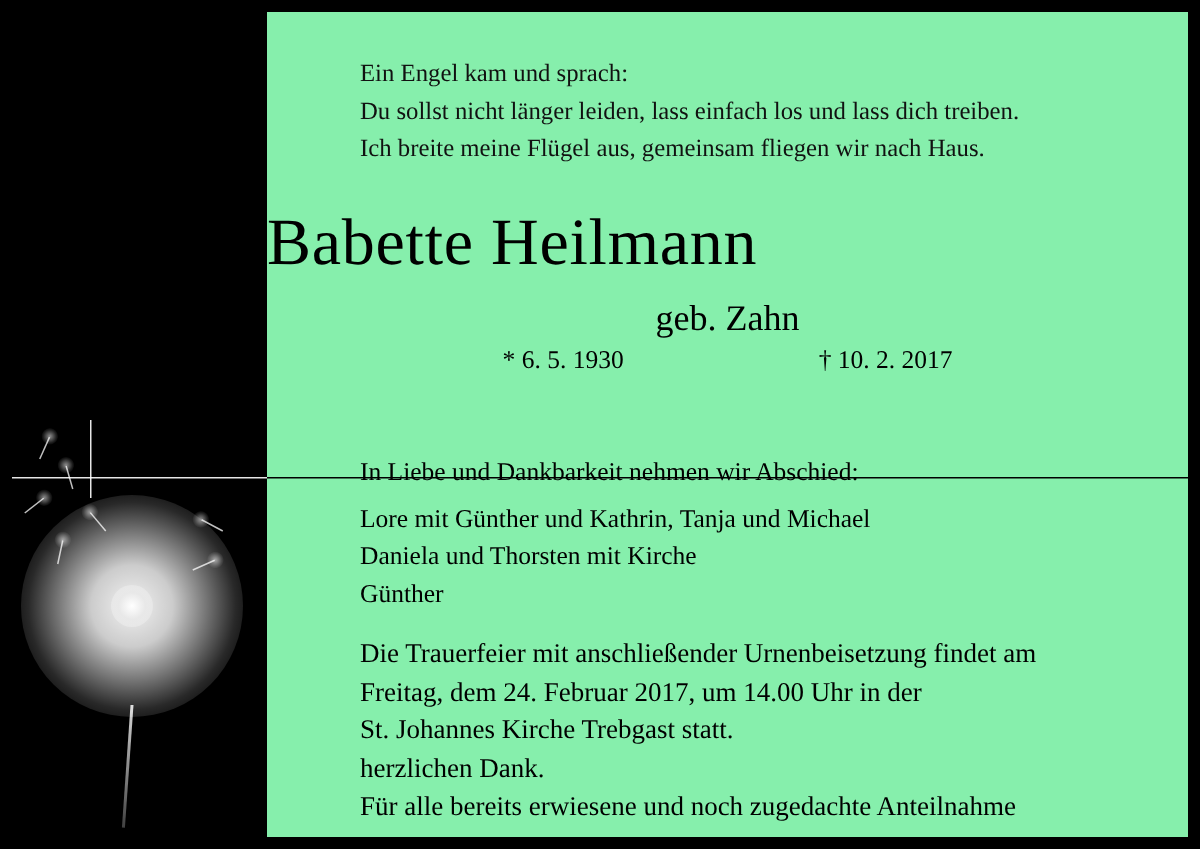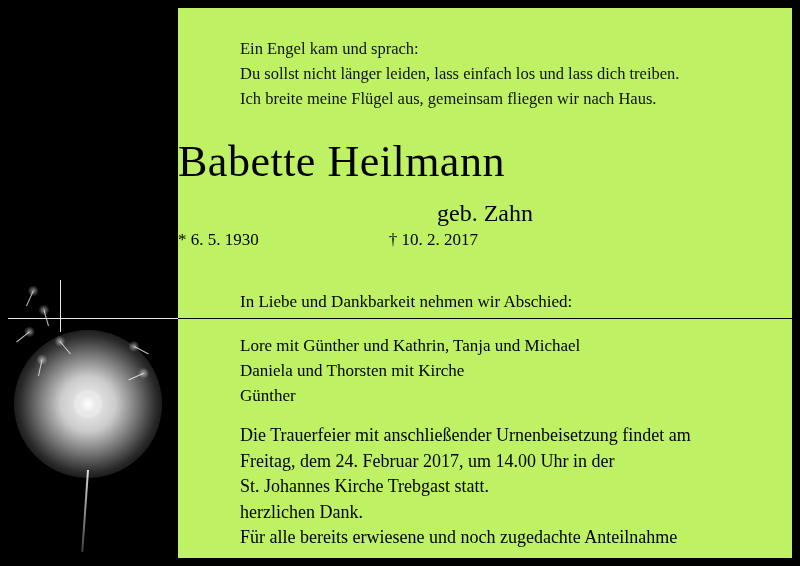--- a/index.html
+++ b/index.html
@@ -114,21 +114,21 @@
   .seed.s6 { left: 140px; top: 330px; transform: rotate(-62deg); }
   .seed.s7 { left: 30px;  top: 352px; transform: rotate(12deg); }
 
   
   #panel {
     position: absolute;
     left: 170px;
     top: 0px;
     width: 614px;
     height: 550px;
-    background: #bef264;
+    background: #86efac;
     color: #000000;
   }
   .verse {
     position: absolute;
     left: 62px;
     top: 28px;
     width: 540px;
     font-size: 16.5px;
     line-height: 25px;
     color: #111;
@@ -153,28 +153,29 @@
     text-align: center;
     font-size: 24px;
     color: #000;
   }
   .dates {
     position: absolute;
     left: 0;
     right: 0;
     top: 222px;
     display: flex;
+    justify-content: center;
     gap: 130px;
     font-size: 17px;
     color: #000;
   }
   .farewell {
     position: absolute;
     left: 62px;
-    top: 284px;
+    top: 297px;
     font-size: 17px;
     color: #000;
   }
   .rule {
     position: absolute;
     left: 0px;
     top: 310px;
     width: 614px;
     height: 1px;
     background: #000;

